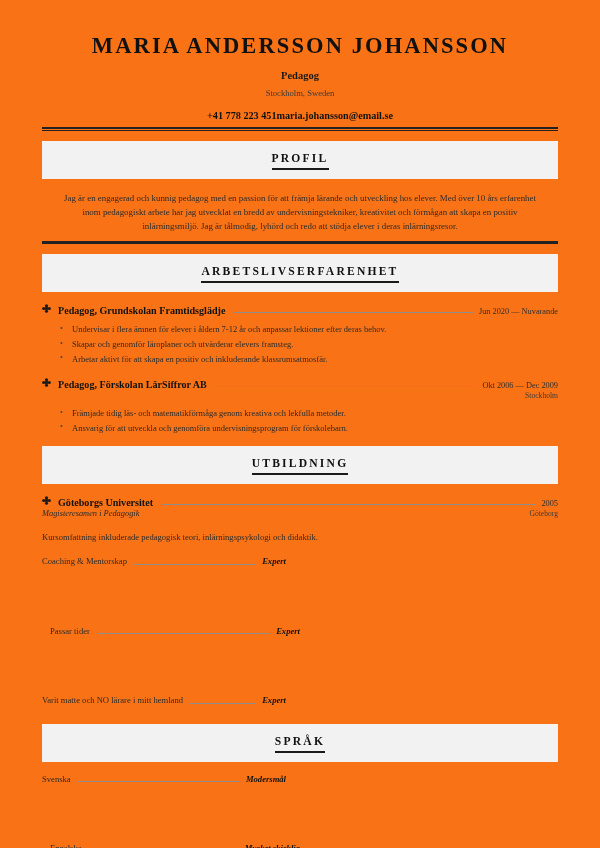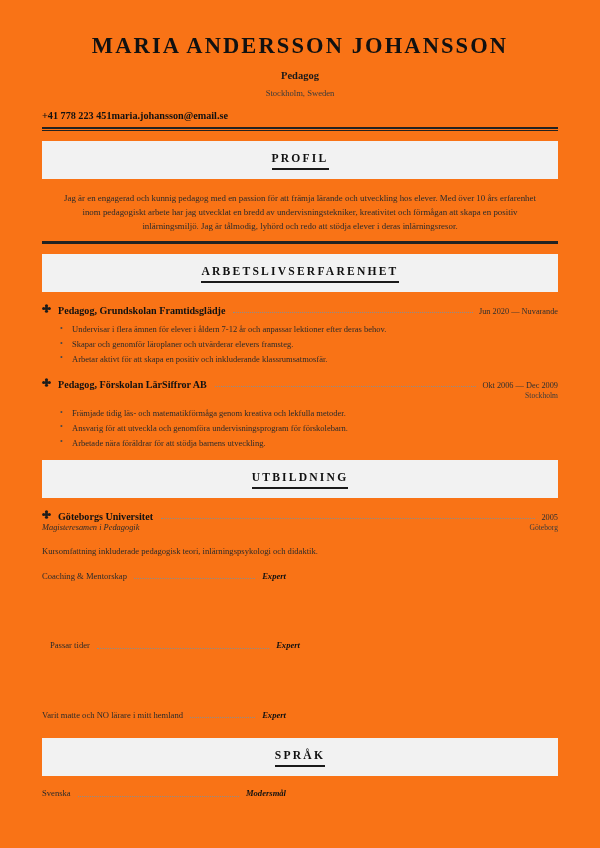--- a/index.html
+++ b/index.html
@@ -40,21 +40,21 @@
     color: #1a1a1a;
   }
   .location {
     text-align: center;
     font-size: 8.6px;
     margin-top: 7px;
     color: #3a3a3a;
   }
   .contact-row {
     display: flex;
-    justify-content: flex-start;
+    justify-content: center;
     align-items: baseline;
     margin-top: 12px;
     font-size: 10.2px;
     font-weight: 700;
     color: #111111;
   }
 
   
   .rule-double {
     margin-top: 6px;
@@ -276,21 +276,20 @@
       <span class="entry-title">Pedagog, Förskolan LärSiffror AB</span>
       <span class="dotfill"></span>
       <span class="entry-date">Okt 2006 — Dec 2009</span>
     </div>
     <div class="entry-sub">
       <span class="entry-place">Stockholm</span>
     </div>
     <ul class="bullets">
       <li>Främjade tidig läs- och matematikförmåga genom kreativa och lekfulla metoder.</li>
       <li>Ansvarig för att utveckla och genomföra undervisningsprogram för förskolebarn.</li>
-      <li>Arbetade nära föräldrar för att stödja barnens utveckling.</li>
     </ul>
   </div>
 
   <div class="section-band">
     <span class="section-title">UTBILDNING</span>
   </div>
 
   <div class="entry">
     <div class="entry-head">
       <span class="marker">

